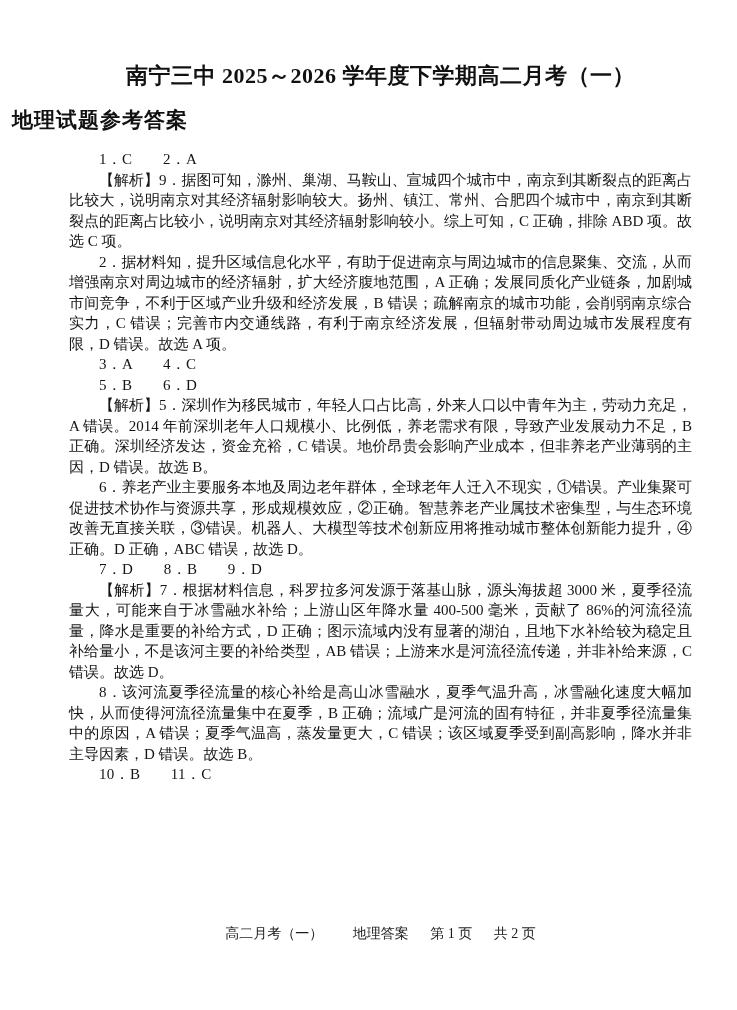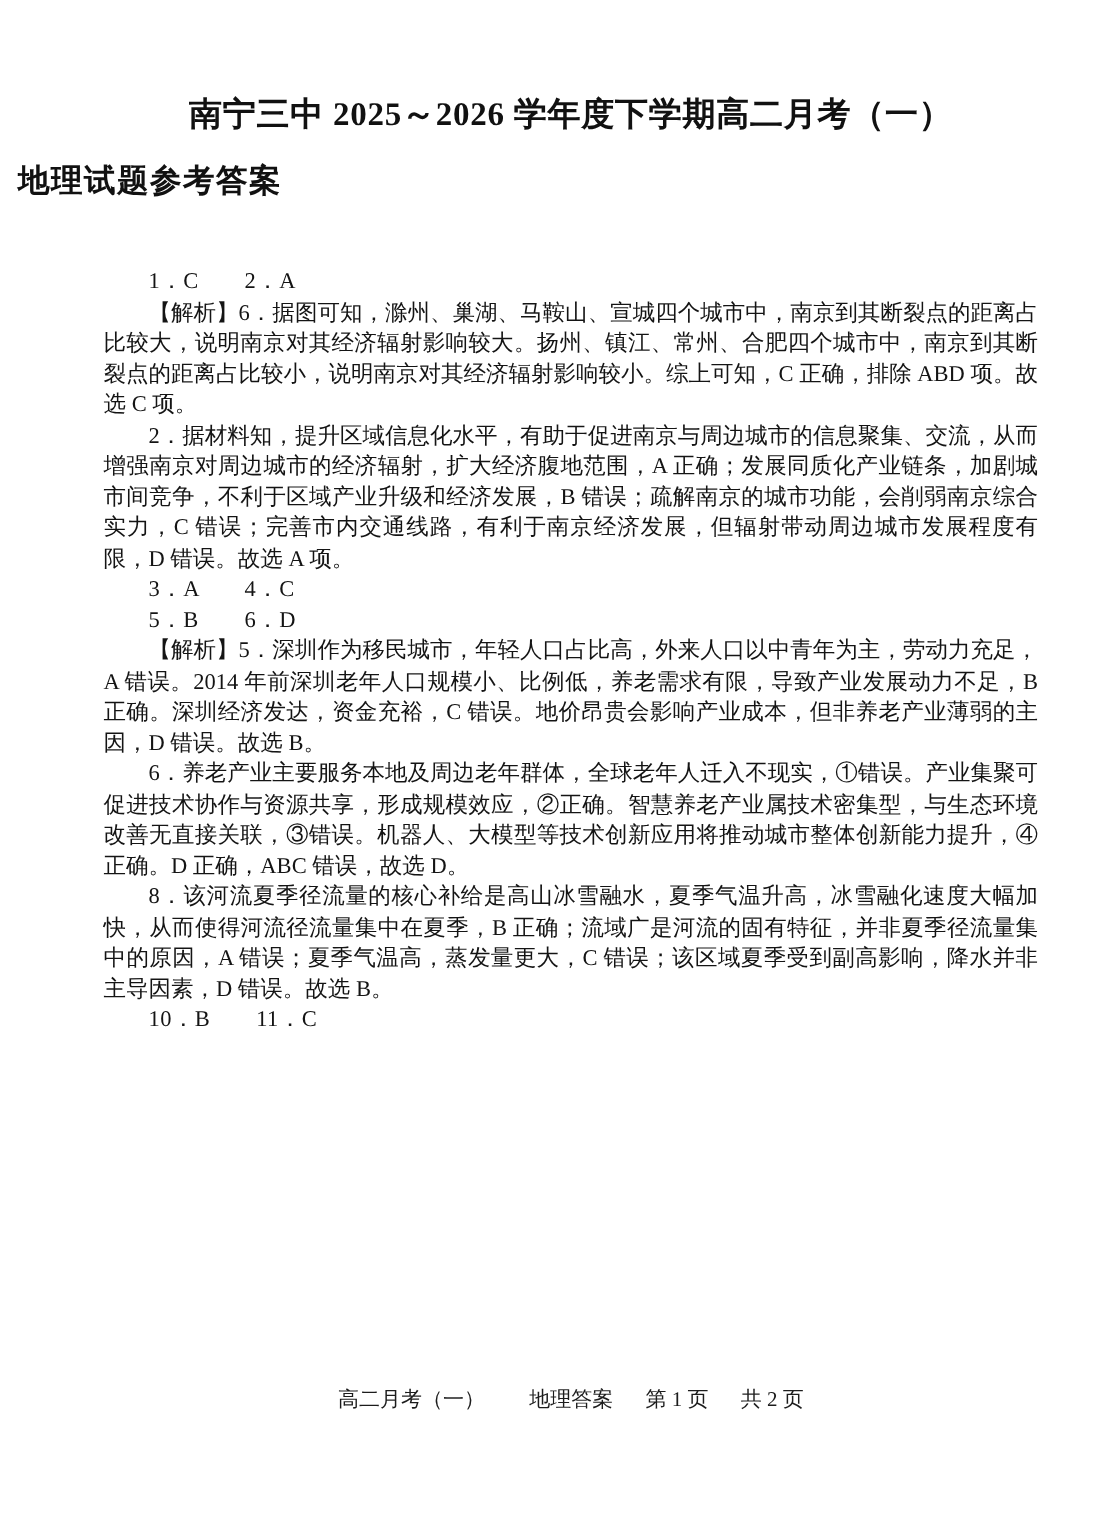--- a/index.html
+++ b/index.html
@@ -45,21 +45,20 @@
   .body-text {
     position: absolute;
     left: 57px;
     top: 149px;
     width: 623px;
     font-size: 15px;
     line-height: 20.5px;
     text-align: justify;
     text-align-last: left;
     color: #141414;
-    margin-top: 29px;
   }
   .body-text p {
     margin: 0;
     text-indent: 2em;
   }
   .answers {
     letter-spacing: 0.3px;
     white-space: pre-wrap;
   }
   .page-footer {
@@ -81,26 +80,28 @@
 </head>
 <body>
 
 <div class="page">
 
   <h1 class="doc-title">南宁三中 2025～2026 学年度下学期高二月考（一）</h1>
   <h2 class="doc-subtitle">地理试题参考答案</h2>
 
   <div class="body-text">
     <p class="answers">1．C　　2．A</p>
-    <p class="para">【解析】6．据图可知，滁州、巢湖、马鞍山、宣城四个城市中，南京到其断裂点的距离占比较大，说明南京对其经济辐射影响较大。扬州、镇江、常州、合肥四个城市中，南京到其断裂点的距离占比较小，说明南京对其经济辐射影响较小。综上可知，C 正确，排除 ABD 项。故选 C 项。</p>
+    <p class="para">【解析】9．据图可知，滁州、巢湖、马鞍山、宣城四个城市中，南京到其断裂点的距离占比较大，说明南京对其经济辐射影响较大。扬州、镇江、常州、合肥四个城市中，南京到其断裂点的距离占比较小，说明南京对其经济辐射影响较小。综上可知，C 正确，排除 ABD 项。故选 C 项。</p>
     <p class="para">2．据材料知，提升区域信息化水平，有助于促进南京与周边城市的信息聚集、交流，从而增强南京对周边城市的经济辐射，扩大经济腹地范围，A 正确；发展同质化产业链条，加剧城市间竞争，不利于区域产业升级和经济发展，B 错误；疏解南京的城市功能，会削弱南京综合实力，C 错误；完善市内交通线路，有利于南京经济发展，但辐射带动周边城市发展程度有限，D 错误。故选 A 项。</p>
     <p class="answers">3．A　　4．C</p>
     <p class="answers">5．B　　6．D</p>
     <p class="para">【解析】5．深圳作为移民城市，年轻人口占比高，外来人口以中青年为主，劳动力充足，A 错误。2014 年前深圳老年人口规模小、比例低，养老需求有限，导致产业发展动力不足，B 正确。深圳经济发达，资金充裕，C 错误。地价昂贵会影响产业成本，但非养老产业薄弱的主因，D 错误。故选 B。</p>
     <p class="para">6．养老产业主要服务本地及周边老年群体，全球老年人迁入不现实，①错误。产业集聚可促进技术协作与资源共享，形成规模效应，②正确。智慧养老产业属技术密集型，与生态环境改善无直接关联，③错误。机器人、大模型等技术创新应用将推动城市整体创新能力提升，④正确。D 正确，ABC 错误，故选 D。</p>
+    <p class="answers">7．D　　8．B　　9．D</p>
+    <p class="para">【解析】7．根据材料信息，科罗拉多河发源于落基山脉，源头海拔超 3000 米，夏季径流量大，可能来自于冰雪融水补给；上游山区年降水量 400-500 毫米，贡献了 86%的河流径流量，降水是重要的补给方式，D 正确；图示流域内没有显著的湖泊，且地下水补给较为稳定且补给量小，不是该河主要的补给类型，AB 错误；上游来水是河流径流传递，并非补给来源，C 错误。故选 D。</p>
     <p class="para">8．该河流夏季径流量的核心补给是高山冰雪融水，夏季气温升高，冰雪融化速度大幅加快，从而使得河流径流量集中在夏季，B 正确；流域广是河流的固有特征，并非夏季径流量集中的原因，A 错误；夏季气温高，蒸发量更大，C 错误；该区域夏季受到副高影响，降水并非主导因素，D 错误。故选 B。</p>
     <p class="answers">10．B　　11．C</p>
 
   </div>
 
   <div class="page-footer">
     <span class="gap-lg">高二月考（一）</span>
     <span class="gap-md">地理答案</span>
     <span class="gap-md">第 1 页</span>
     <span>共 2 页</span>

